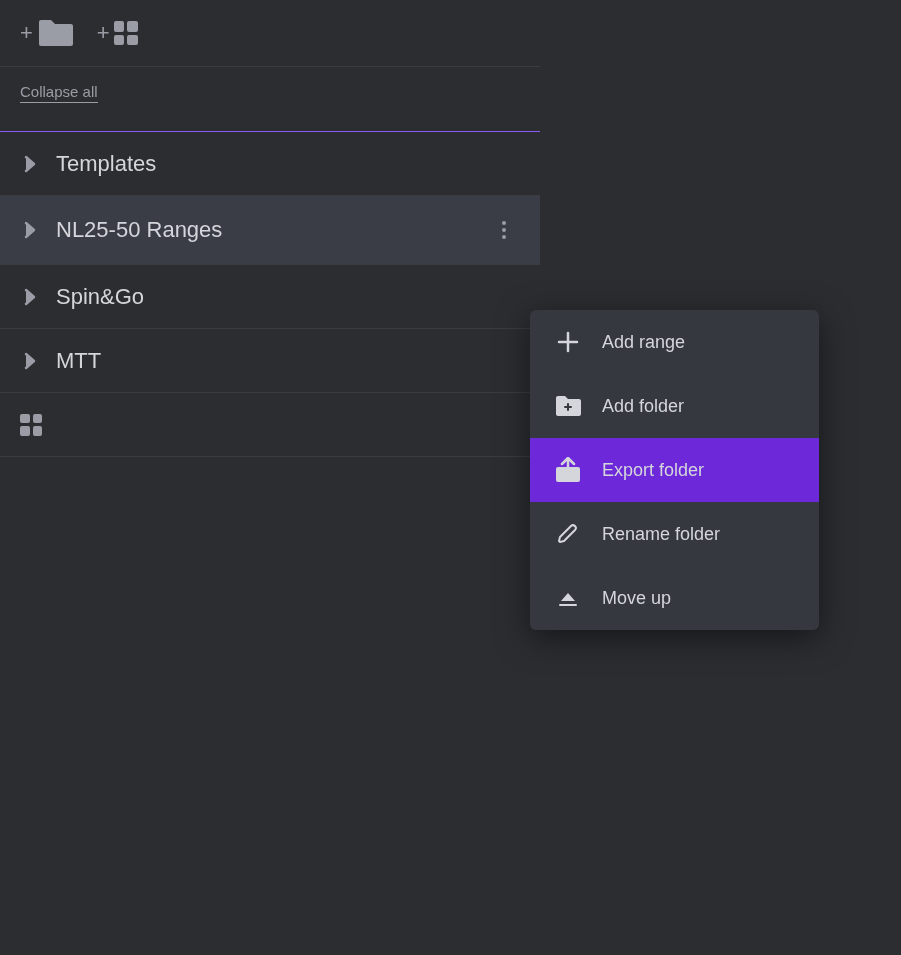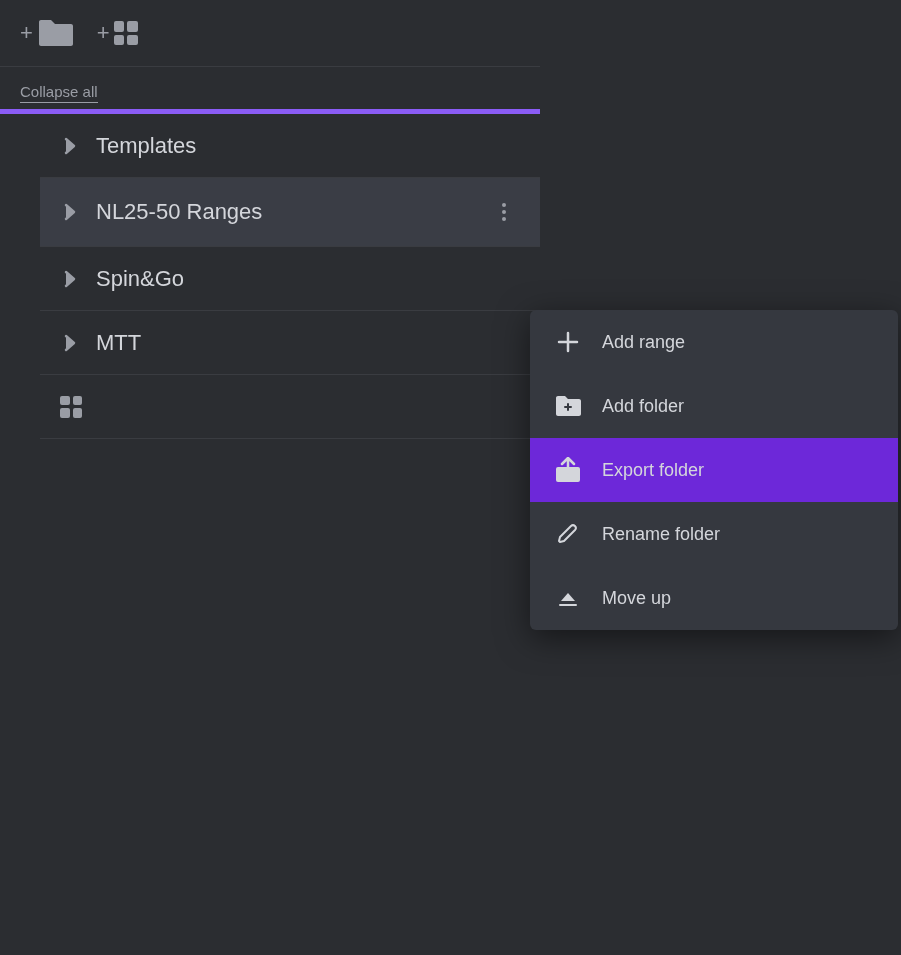--- a/index.html
+++ b/index.html
@@ -53,36 +53,35 @@
       width: 24px;
       height: 24px;
     }
 
     .grid-icon .cell {
       background-color: #9a9da5;
       border-radius: 2px;
     }
 
     .collapse-all {
-      padding: 16px 20px 6px 20px;
-      border-bottom: 5px solid #8b5cf6;
+      padding: 16px 20px 28px 20px;
+      border-bottom: 1px solid #8b5cf6;
     }
 
     .collapse-all-label {
       color: #9a9da5;
       font-size: 15px;
       cursor: pointer;
       border-bottom: 1px solid #9a9da5;
       display: inline-block;
       padding-bottom: 2px;
     }
 
     .nav-list {
       list-style: none;
-      margin-left: 40px;
     }
 
     .nav-item {
       display: flex;
       align-items: center;
       padding: 18px 20px;
       cursor: pointer;
       position: relative;
       border-bottom: 1px solid #3a3c41;
       min-height: 64px;
@@ -149,21 +148,21 @@
     .nav-item .grid-item-icon .cell {
       background-color: #9a9da5;
       border-radius: 2px;
     }
 
     
     .context-menu {
       position: absolute;
       top: 310px;
       left: 530px;
-      width: 368px;
+      width: 289px;
       background-color: #35383f;
       border-radius: 6px;
       box-shadow: 0 8px 32px rgba(0,0,0,0.5);
       z-index: 100;
       overflow: hidden;
     }
 
     .context-menu-item {
       display: flex;
       align-items: center;

